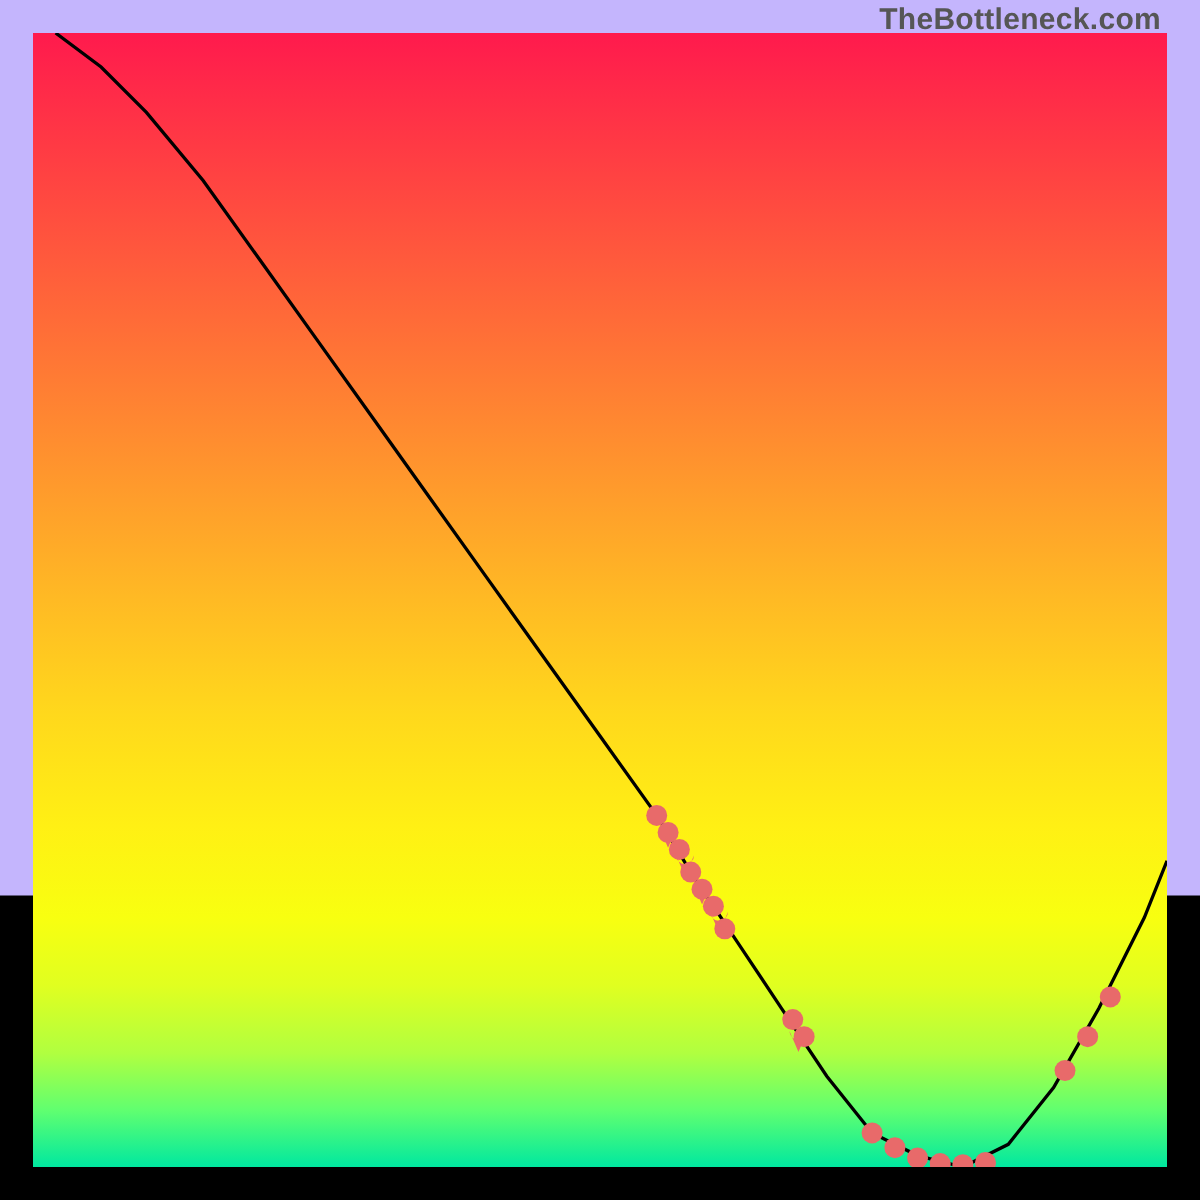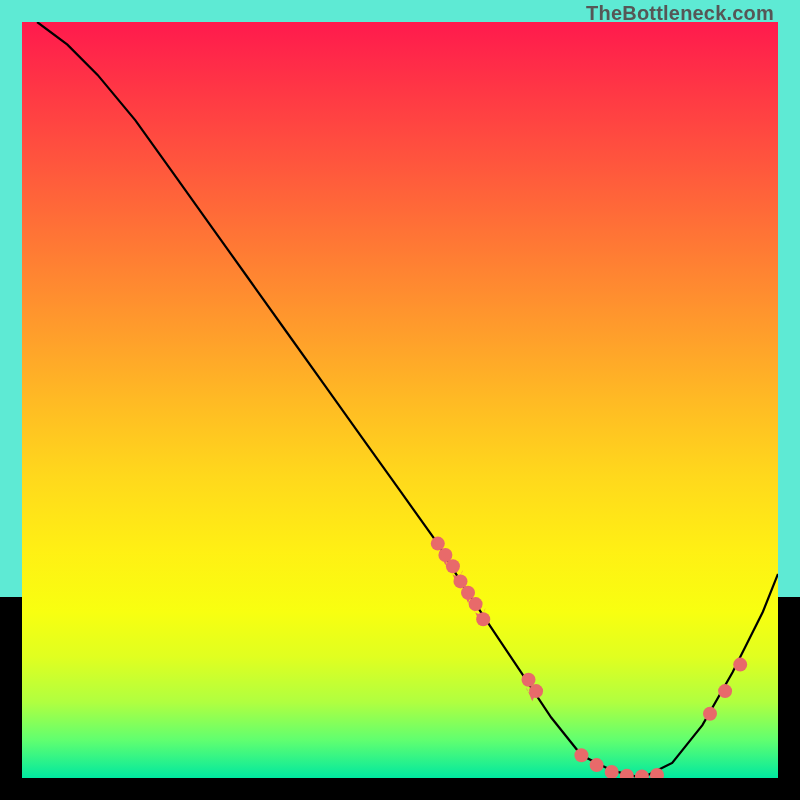--- a/index.html
+++ b/index.html
@@ -1,21 +1,21 @@
 <!DOCTYPE html>
 <html><head>
 <meta charset="utf-8">
 <style>
   * { margin: 0; padding: 0; box-sizing: border-box; }
   html, body { width: 800px; height: 800px; background: #000; overflow: hidden; }
   .frame {
     position: relative;
     width: 800px;
     height: 597px;
-    background: #5eead4;
+    background: #c4b5fd;
   }
   .plot-area {
     position: absolute;
     left: 22px;
     top: 22px;
     width: 756px;
     height: 756px;
     background: linear-gradient(to bottom,
       #ff1a4d 0%,
       #ff3a44 10%,

